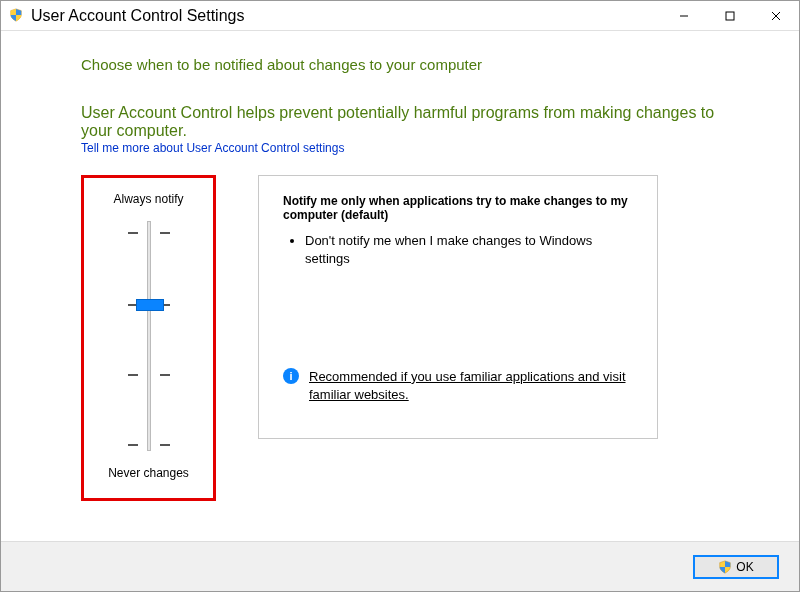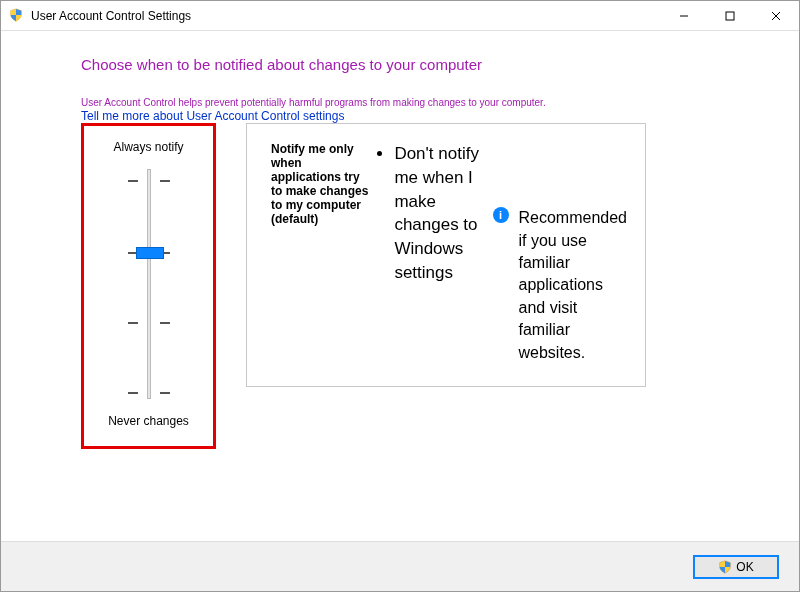--- a/index.html
+++ b/index.html
@@ -26,21 +26,21 @@
       padding-left: 8px;
       border-bottom: 1px solid #e0e0e0;
     }
     .titlebar-icon {
       width: 16px;
       height: 16px;
       margin-right: 6px;
     }
     .titlebar-title {
       flex: 1;
-      font-size: 12px;
+      font-size: 16px;
     }
     .win-controls {
       display: flex;
       height: 100%;
     }
     .win-btn {
       width: 46px;
       height: 100%;
       display: flex;
       align-items: center;
@@ -48,38 +48,39 @@
       font-family: "Segoe UI Symbol", sans-serif;
       font-size: 10px;
       cursor: default;
     }
     .content {
       flex: 1;
       padding: 25px 80px 10px 80px;
       position: relative;
     }
     .heading {
-      color: #a21caf;
+      color: #4d7c0f;
       font-size: 15px;
-      margin-bottom: 24px;
+      margin-bottom: 31px;
     }
     .desc {
-      font-size: 10px;
-      color: #a21caf;
+      font-size: 16px;
+      color: #4d7c0f;
       margin-bottom: 1px;
     }
     .link {
       color: #0033cc;
       font-size: 12px;
       cursor: pointer;
       display: inline-block;
     }
     .main-area {
       display: flex;
-      gap: 30px;
+      margin-top: 20px;
+      gap: 42px;
     }
     .slider-col {
       border: 3px solid #e30000;
       padding: 10px 10px 14px 10px;
       width: 135px;
       display: flex;
       flex-direction: column;
       align-items: center;
     }
     .slider-label-top, .slider-label-bottom {
@@ -124,49 +125,50 @@
       position: absolute;
       left: -12px;
       top: 77px;
       width: 28px;
       height: 12px;
       background: #0a84ff;
       border: 1px solid #0066cc;
     }
     .detail-box {
       border: 1px solid #c8c8c8;
-      padding: 18px 18px 22px 24px;
+      padding: 18px 18px 34px 24px;
       width: 400px;
       height: 264px;
       display: flex;
+      flex-direction: column;
     }
     .detail-title {
       font-weight: 600;
       font-size: 12px;
       margin-bottom: 10px;
     }
     .detail-list {
       list-style: disc;
       margin-left: 22px;
-      font-size: 17px;
+      font-size: 13px;
     }
     .detail-list li { line-height: 1.4; }
     .recommend-row {
       margin-top: auto;
       display: flex;
       align-items: flex-start;
       gap: 10px;
     }
     .info-icon {
       width:16px;height:16px;border-radius:50%;
       background:#0a84ff;color:#fff;font-weight:bold;
       font-size:11px;display:flex;align-items:center;justify-content:center;
       flex-shrink:0;
     }
-    .recommend-text { font-size: 16px; line-height:1.4; }
+    .recommend-text { font-size: 13px; line-height:1.4;text-decoration:underline; }
     .footer {
       border-top: 1px solid #ddd;
       background: #f0f0f0;
       height: 50px;
       display: flex;
       align-items: center;
       justify-content: flex-end;
       padding-right: 20px;
       gap: 8px;
     }

